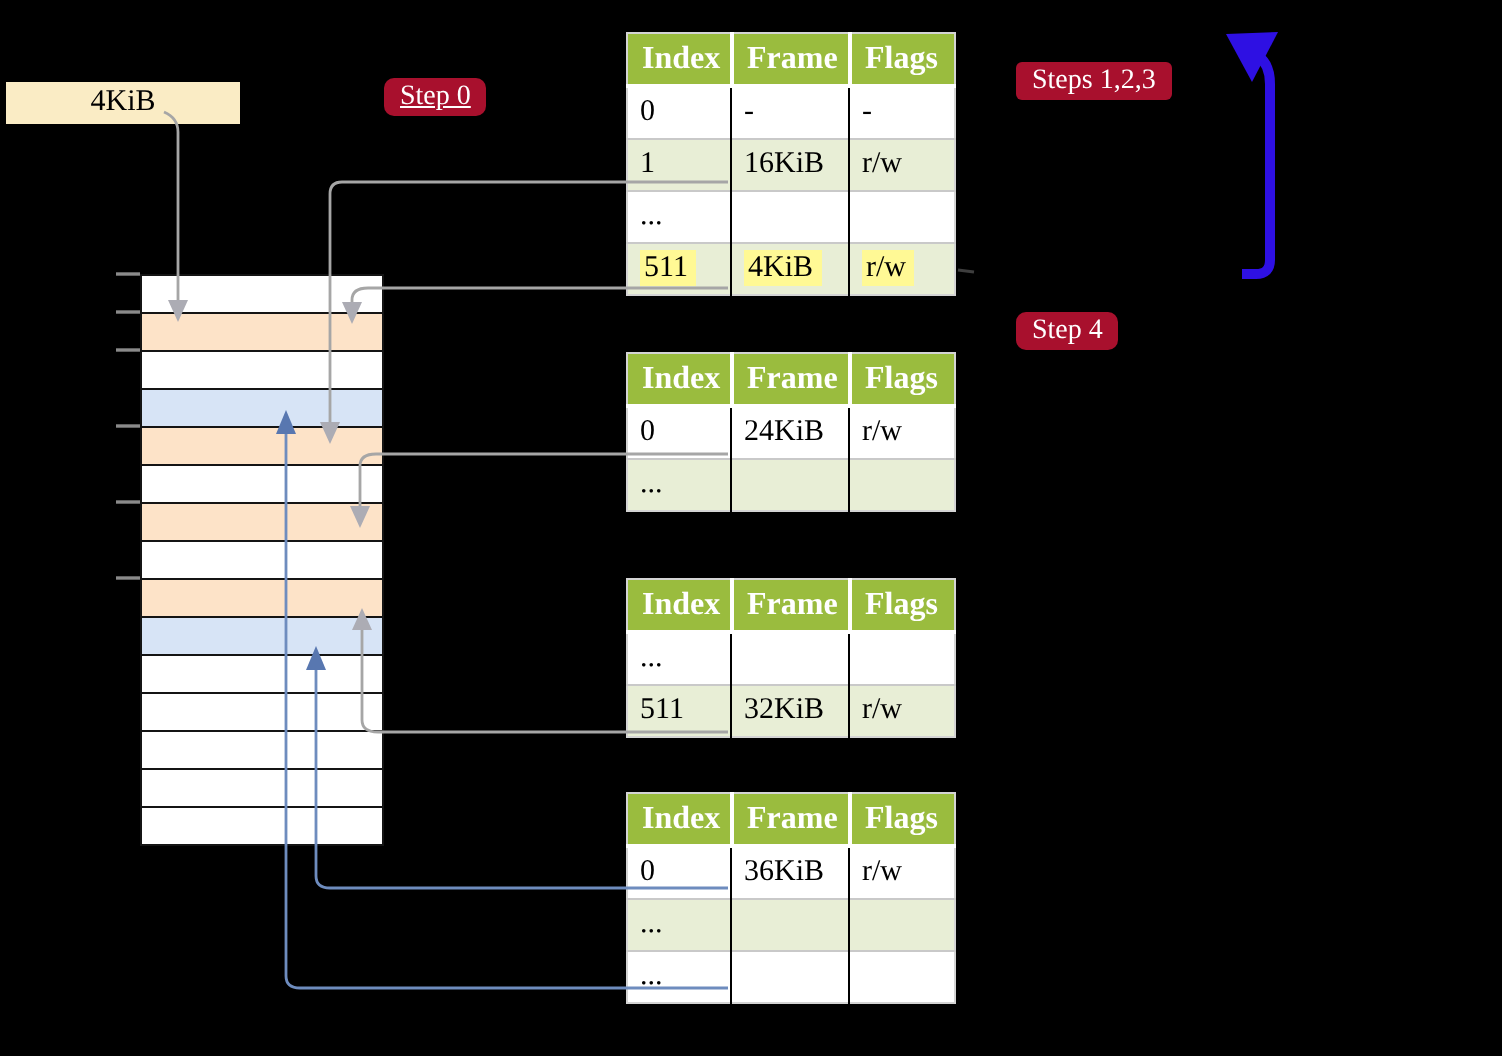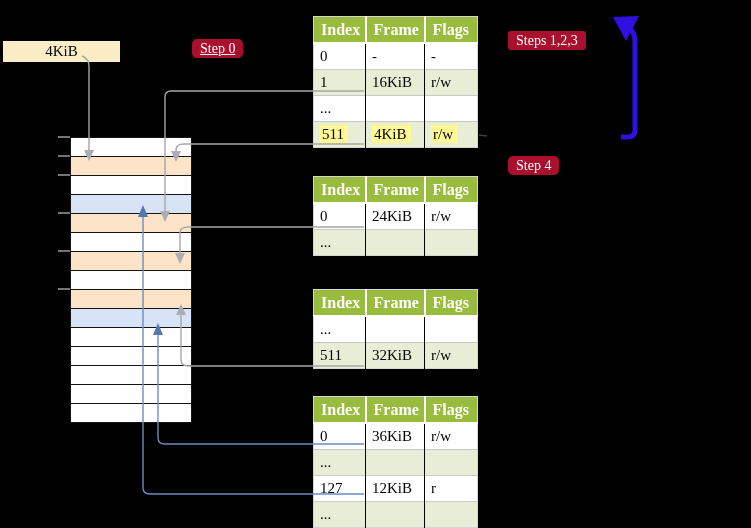--- a/index.html
+++ b/index.html
@@ -206,25 +206,20 @@
         <td>0</td>
         <td>36KiB</td>
         <td>r/w</td>
       </tr>
       <tr>
         <td>...</td>
         <td></td>
         <td></td>
       </tr>
       <tr>
-        <td>127</td>
-        <td>12KiB</td>
-        <td>r</td>
-      </tr>
-      <tr>
         <td>...</td>
         <td></td>
         <td></td>
       </tr>
     </tbody>
   </table>
 
   <svg class="overlay" width="751" height="528" viewBox="0 0 751 528">
 
     <g>

